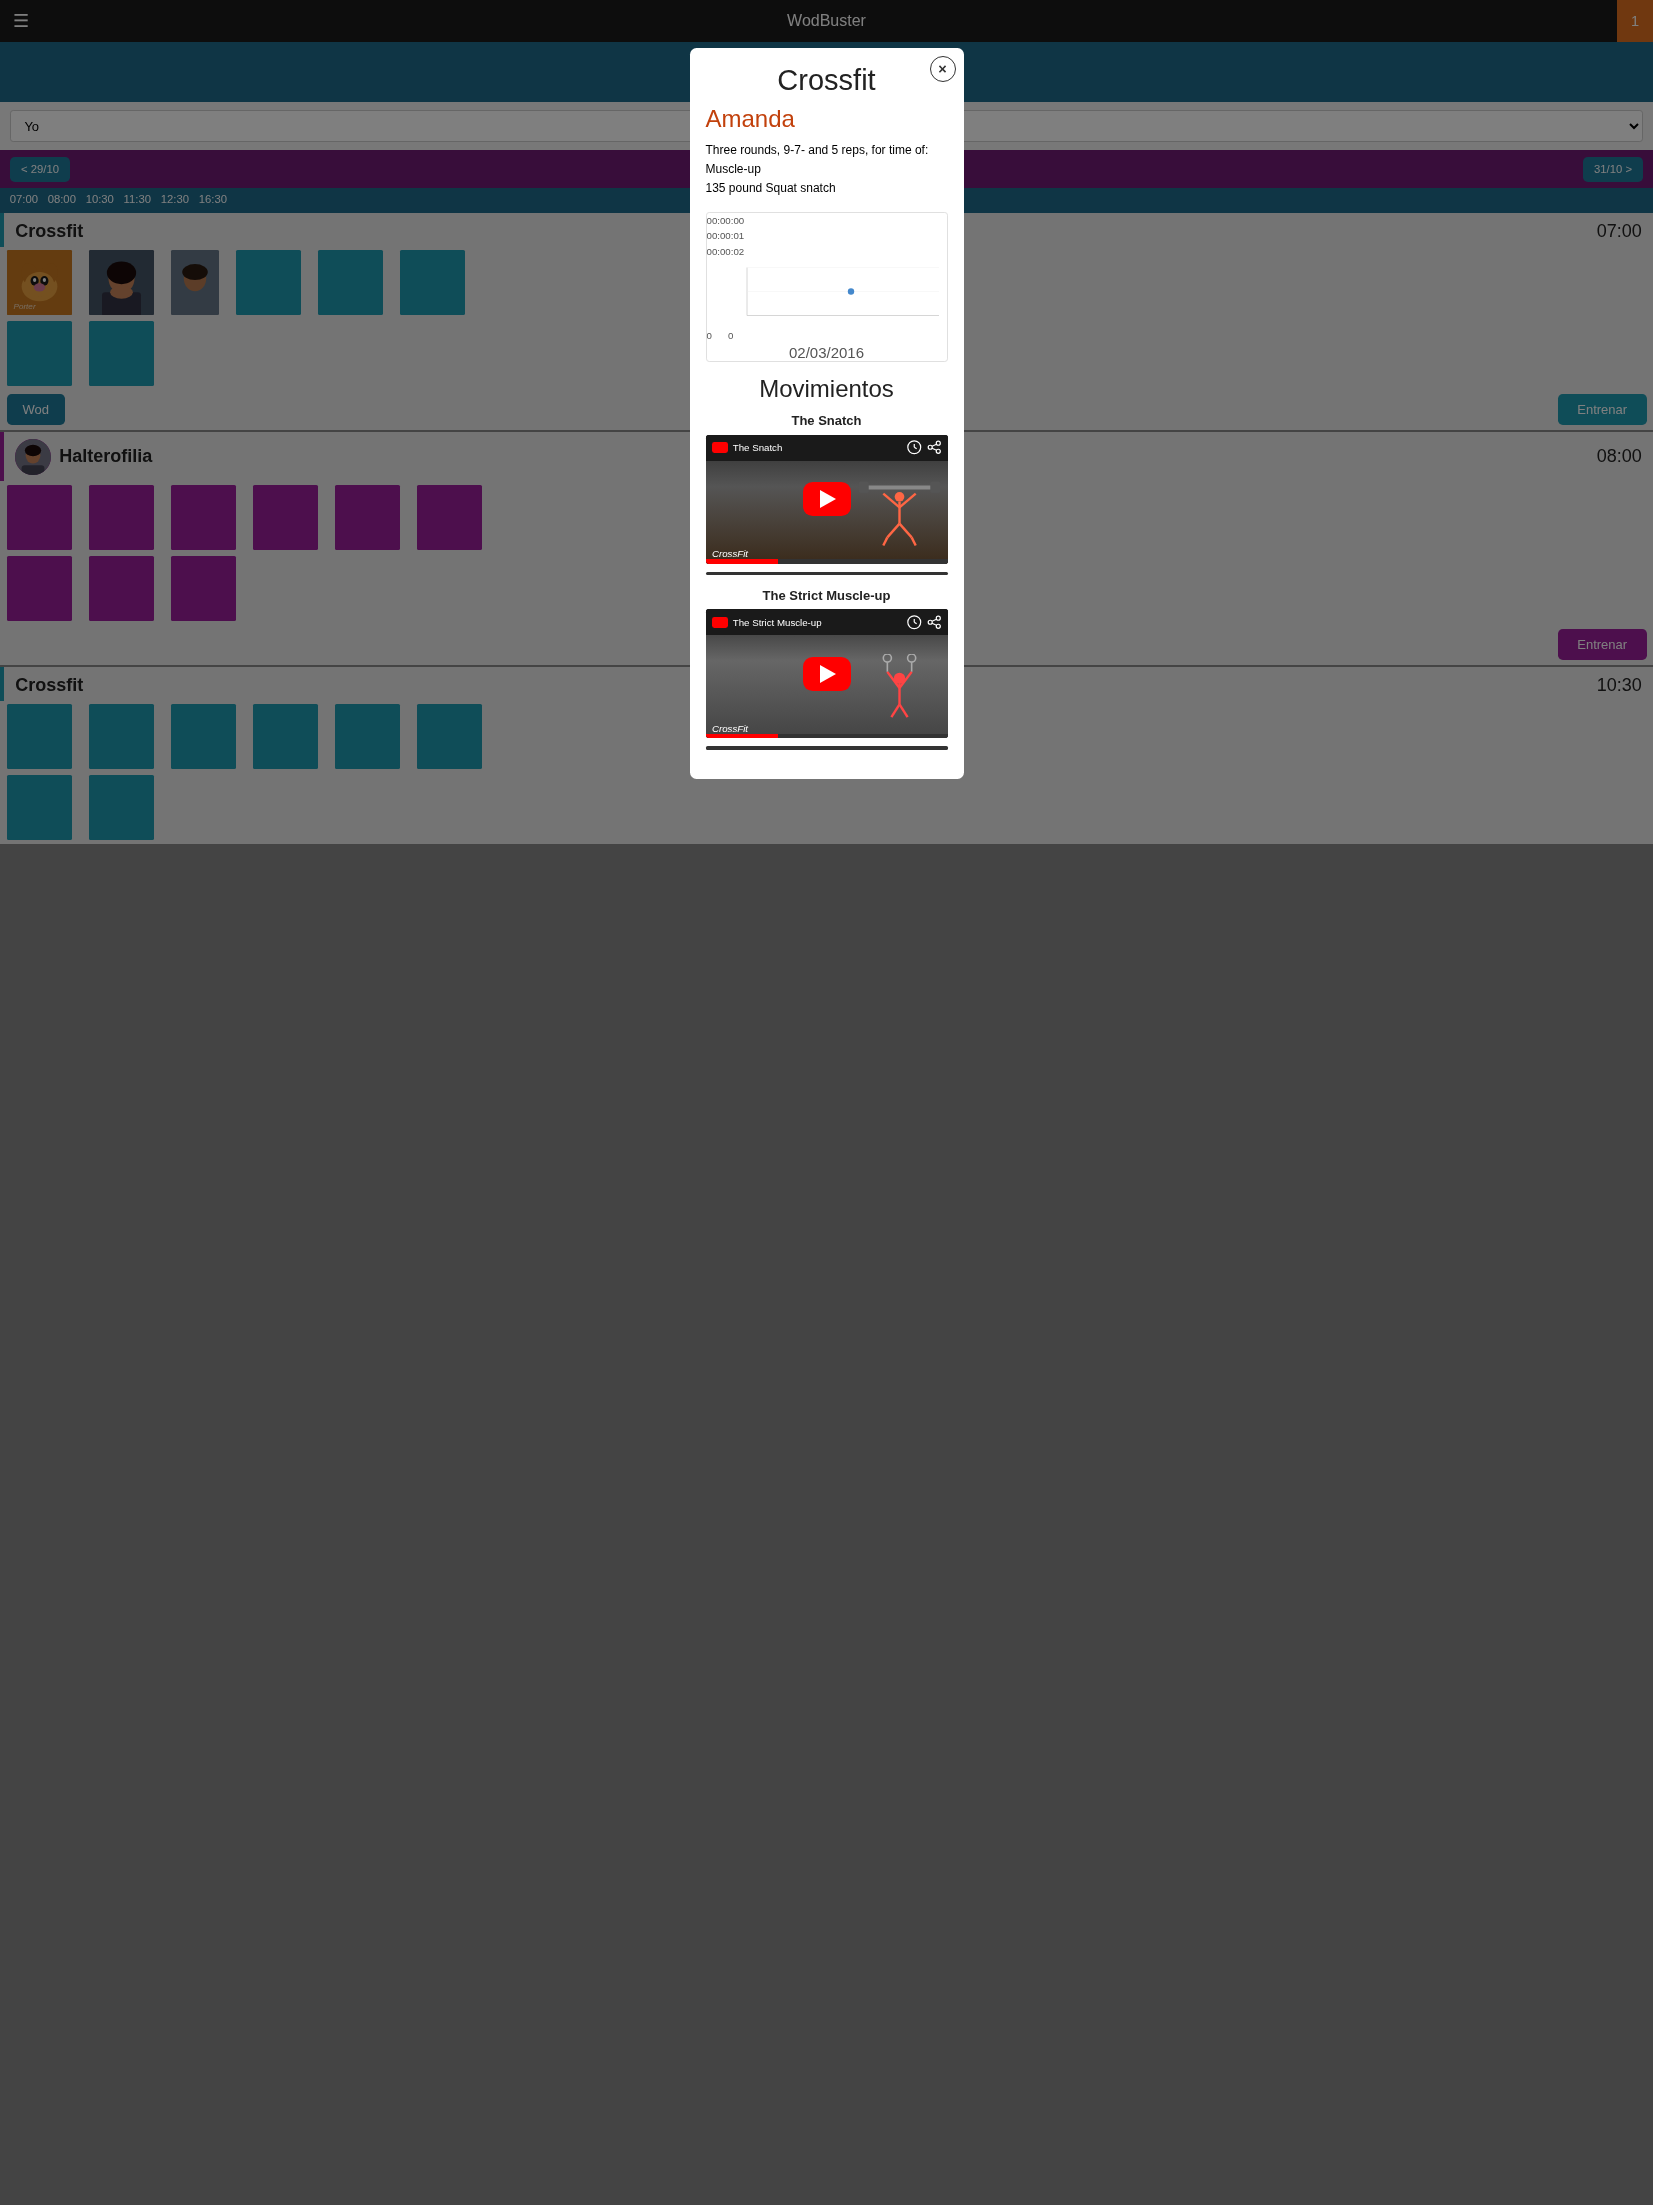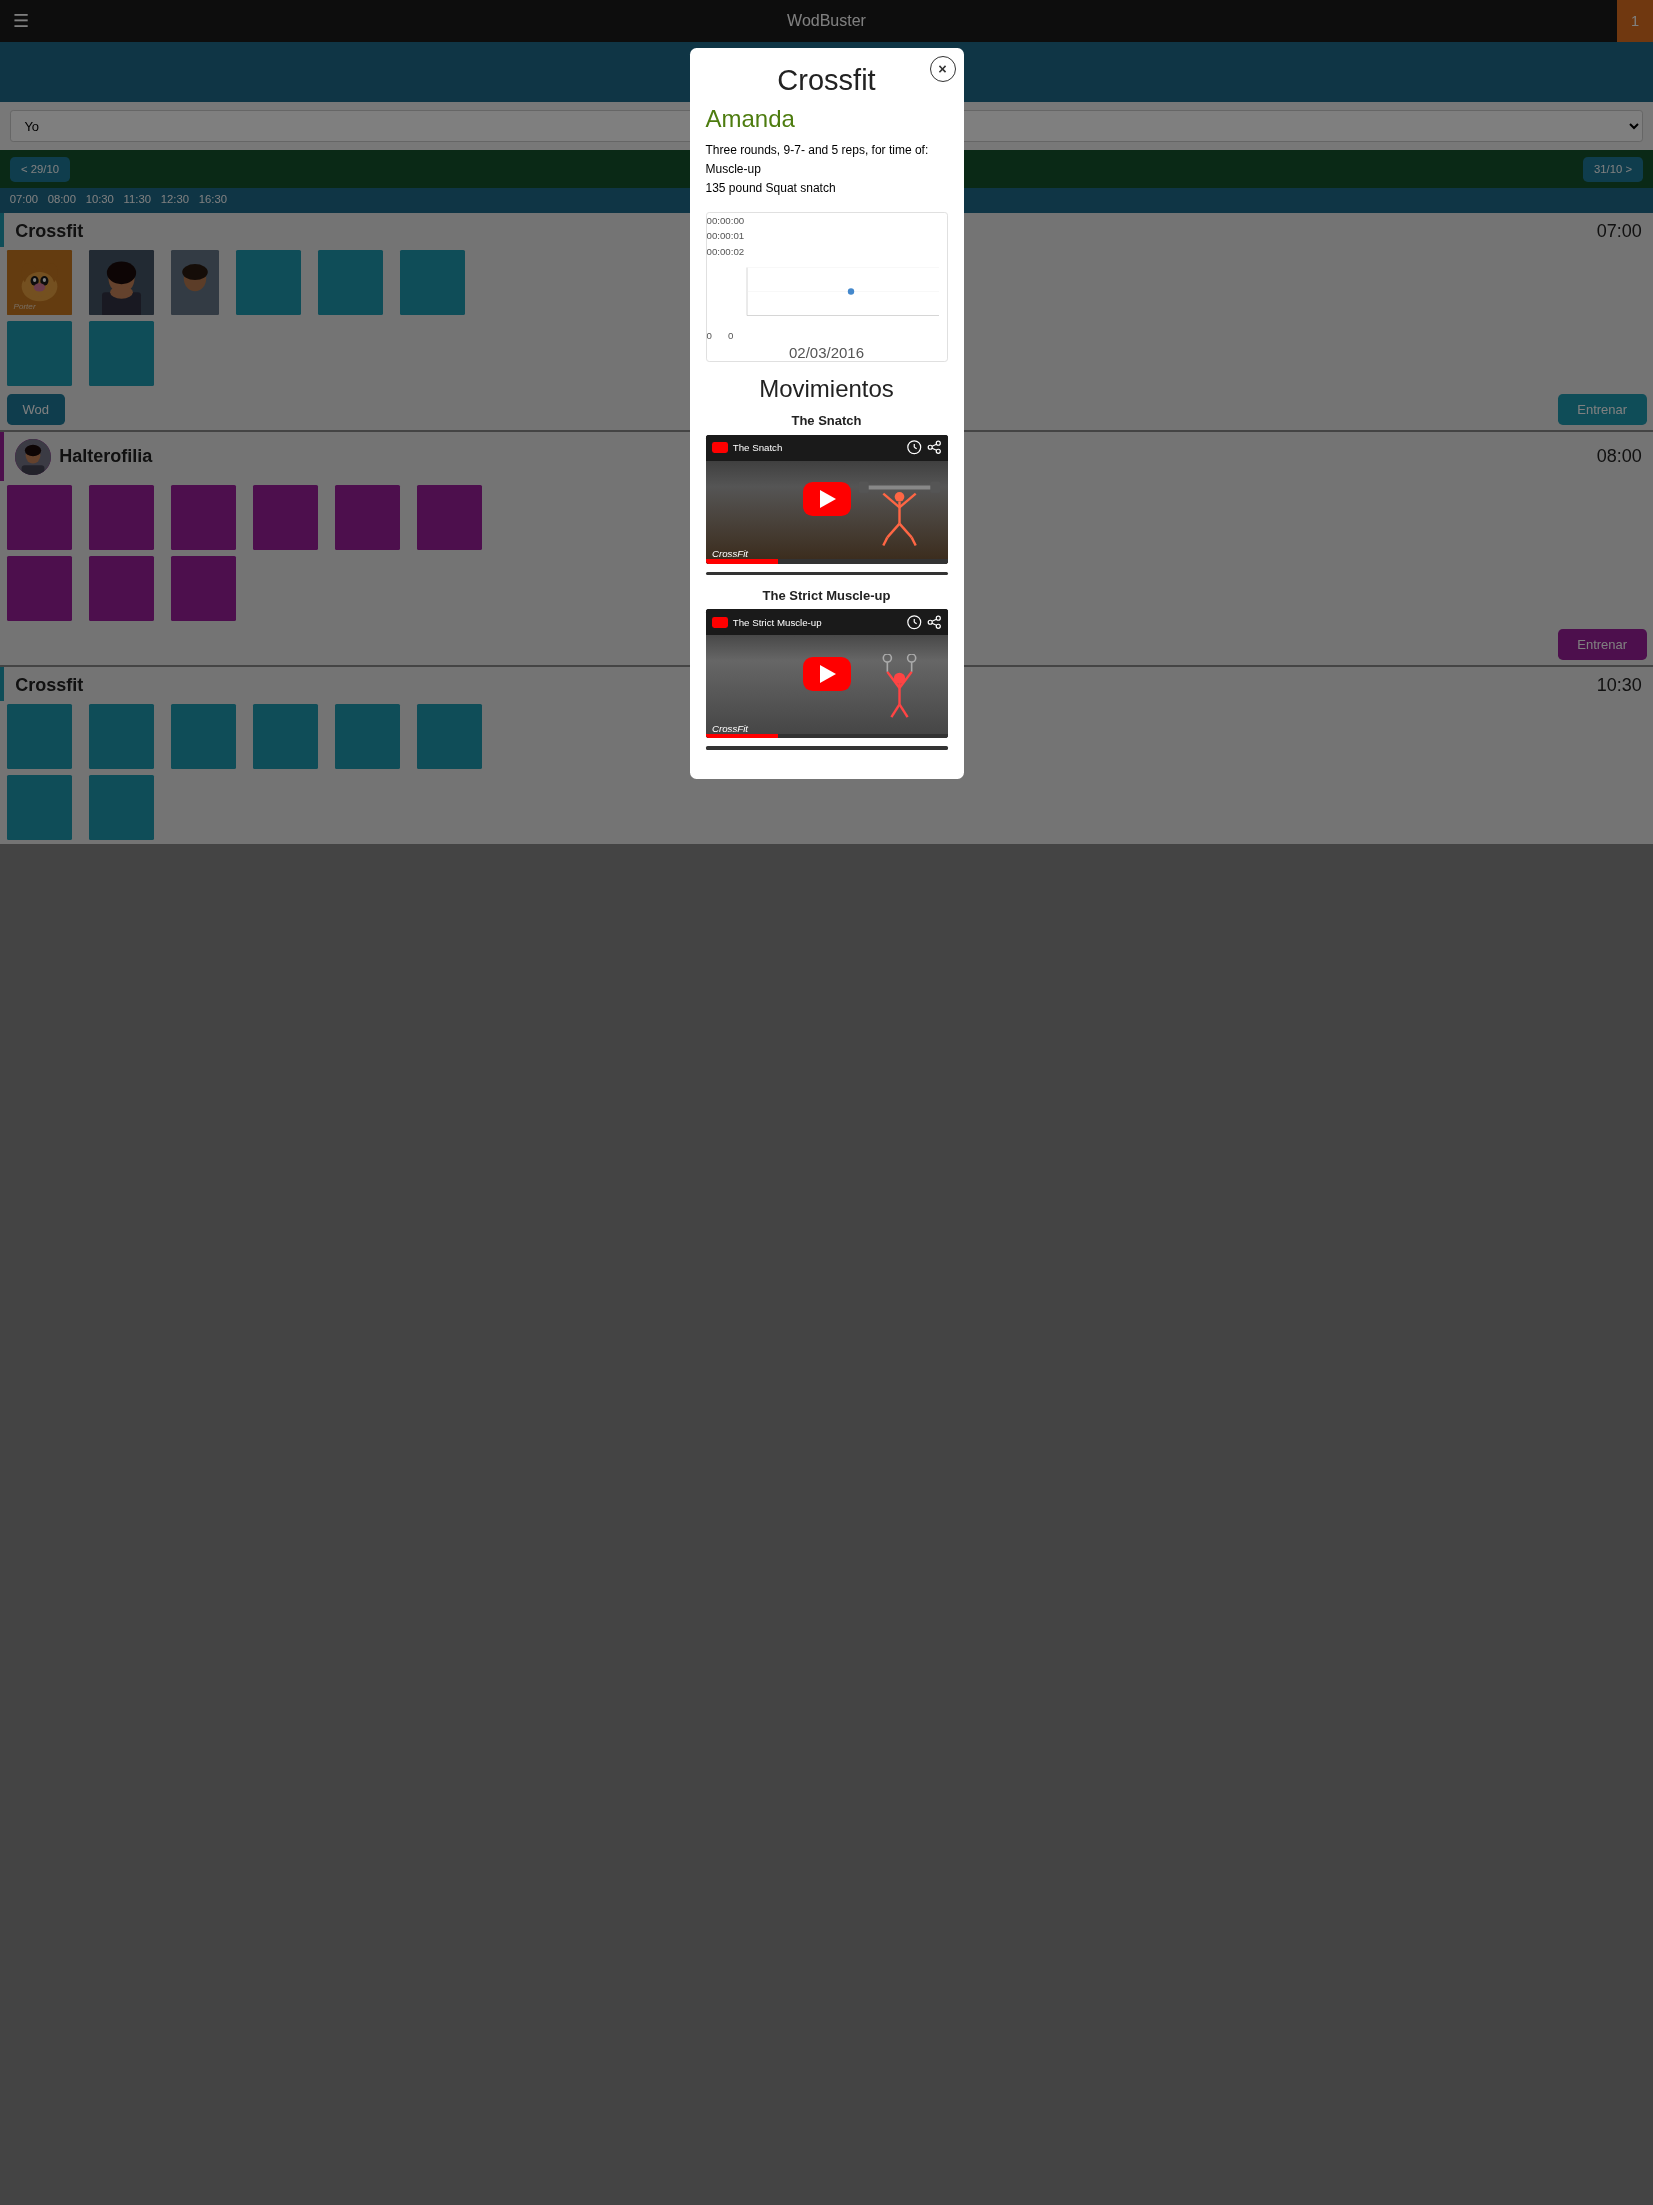--- a/index.html
+++ b/index.html
@@ -70,21 +70,21 @@
       padding: 6.5px 9.7px;
       font-size: 13px;
       border: 0.8px solid #ccc;
       border-radius: 3.2px;
       background: #fff;
       appearance: auto;
     }
 
     
     .nav-buttons {
-      background: #14532d;
+      background: #701a75;
       display: flex;
       justify-content: space-between;
       align-items: center;
       padding: 6.5px 9.7px;
     }
     .nav-btn {
       background: #1e7a9a;
       color: #fff;
       border: none;
       border-radius: 4.8px;
@@ -241,21 +241,21 @@
     .modal-sport-title {
       font-size: 29px;
       font-weight: 400;
       text-align: center;
       color: #222;
       margin-bottom: 8px;
     }
     .modal-wod-name {
       font-size: 24px;
       font-weight: 400;
-      color: #4d7c0f;
+      color: #c2410c;
       margin-bottom: 8px;
     }
     .modal-description {
       font-size: 12px;
       color: #000000;
       line-height: 1.6;
       margin-bottom: 13px;
     }
 
     

